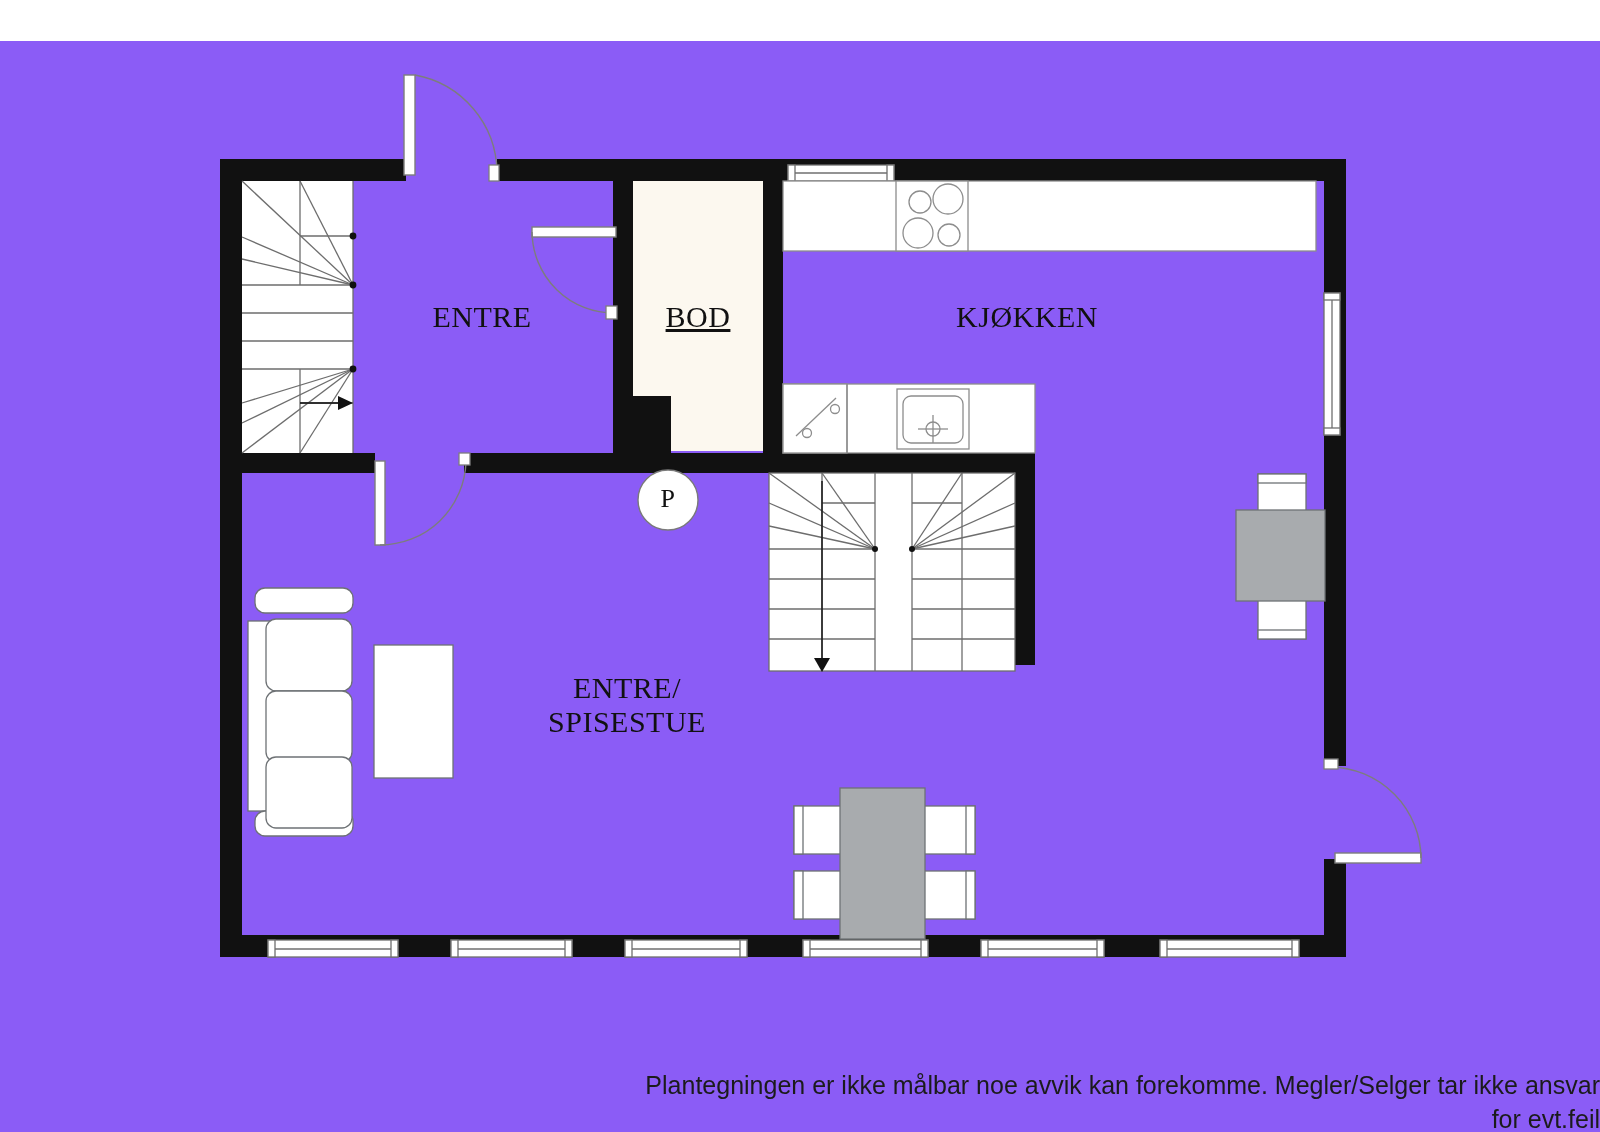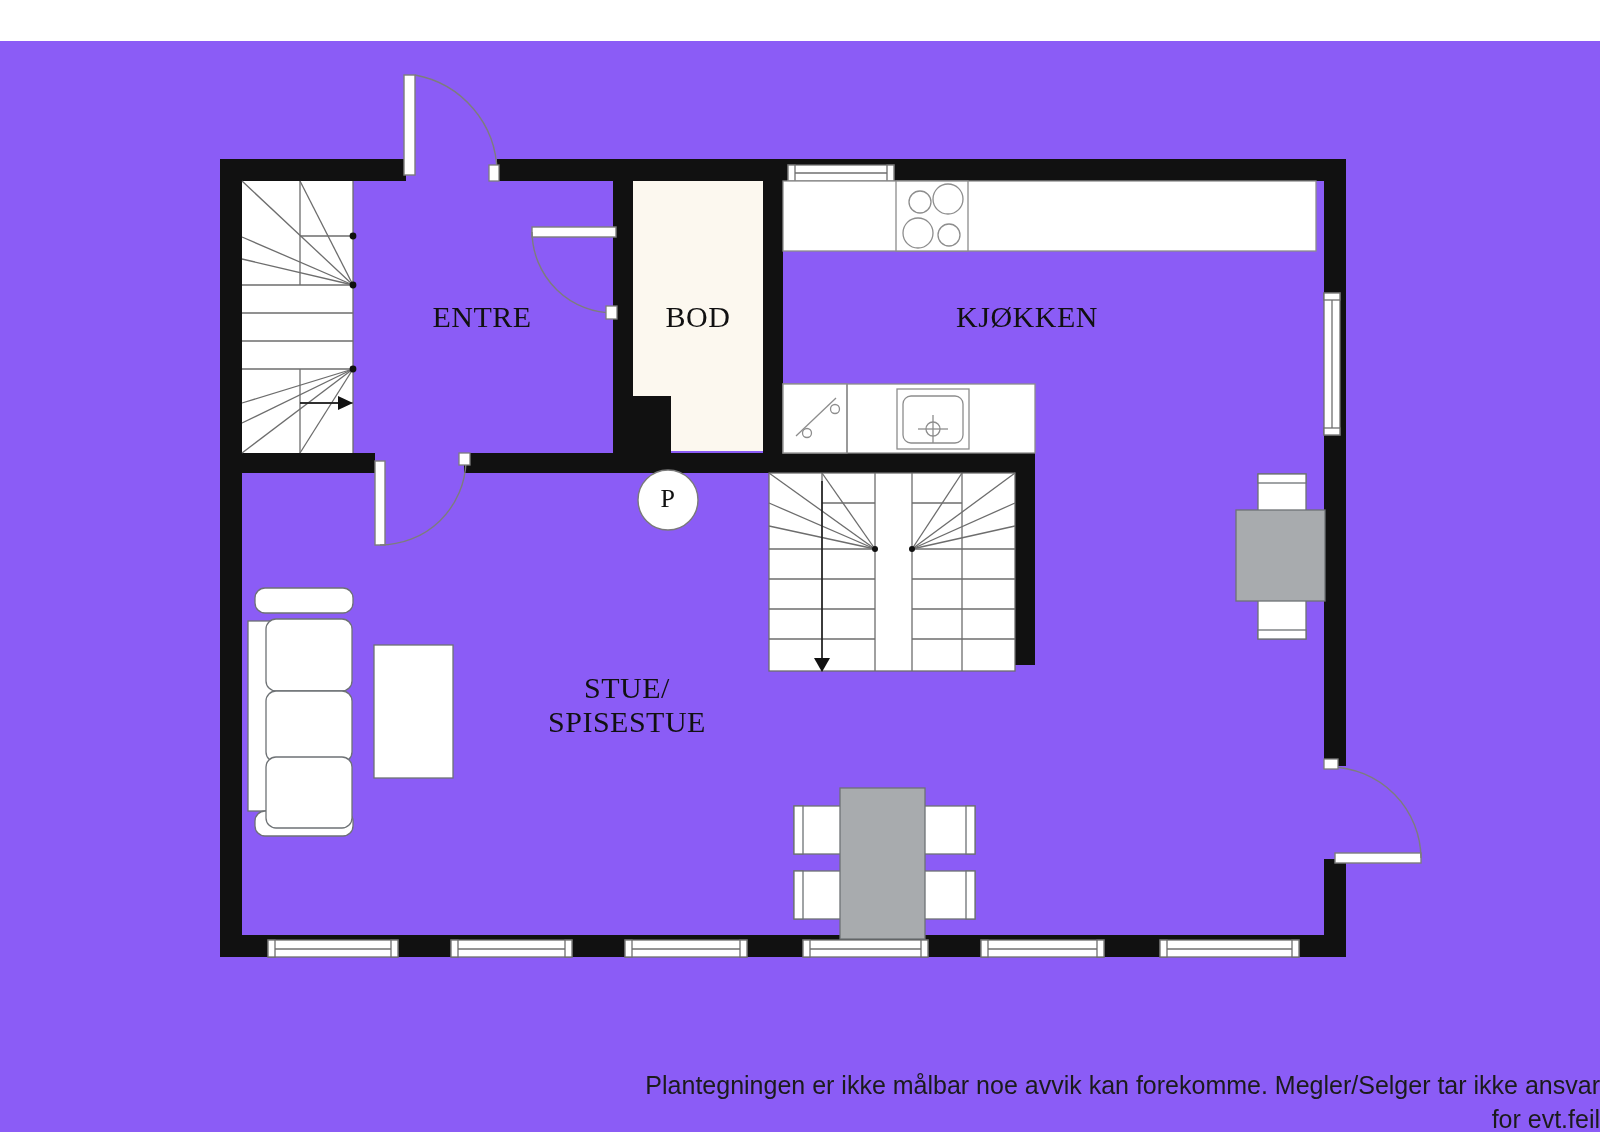--- a/index.html
+++ b/index.html
@@ -351,25 +351,25 @@
     </g>
 
     <g>
       <circle cx="668" cy="459" r="30" fill="#ffffff" stroke="#7a7a7a" stroke-width="1.4"></circle>
     </g>
 
   </svg>
 
   <div class="room-label" style="left:482px; top:259px; font-size:30px;">ENTRE</div>
 
-  <div class="room-label" style="left:698px; top:259px; font-size:30px;">BOD</div>
+  <div class="room-label" style="left:698px; top:259px; font-size:30px;text-decoration:underline;">BOD</div>
 
   <div class="room-label" style="left:1027px; top:259px; font-size:30px;font-family:Liberation Serif, serif;">KJØKKEN</div>
 
-  <div class="room-label" style="left:627px; top:630px; font-size:30px;">STUE/
+  <div class="room-label" style="left:627px; top:630px; font-size:30px;">ENTRE/
 SPISESTUE</div>
 
   <div class="room-label" style="left:668px; top:443px; font-size:26px;">P</div>
 
   <div class="footer-note" style="top:1028px;">Plantegningen er ikke målbar noe avvik kan forekomme. Megler/Selger tar ikke ansvar
 for evt.feil</div>
 
 </div>
 
 </body></html>

